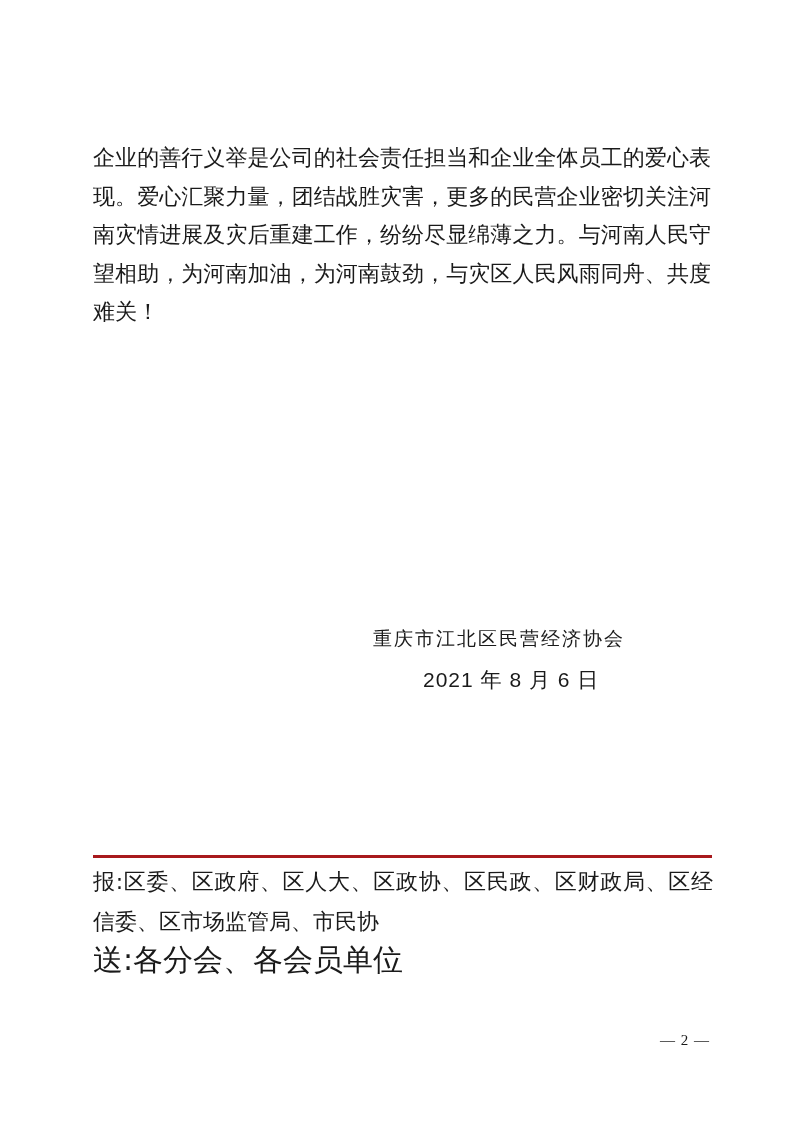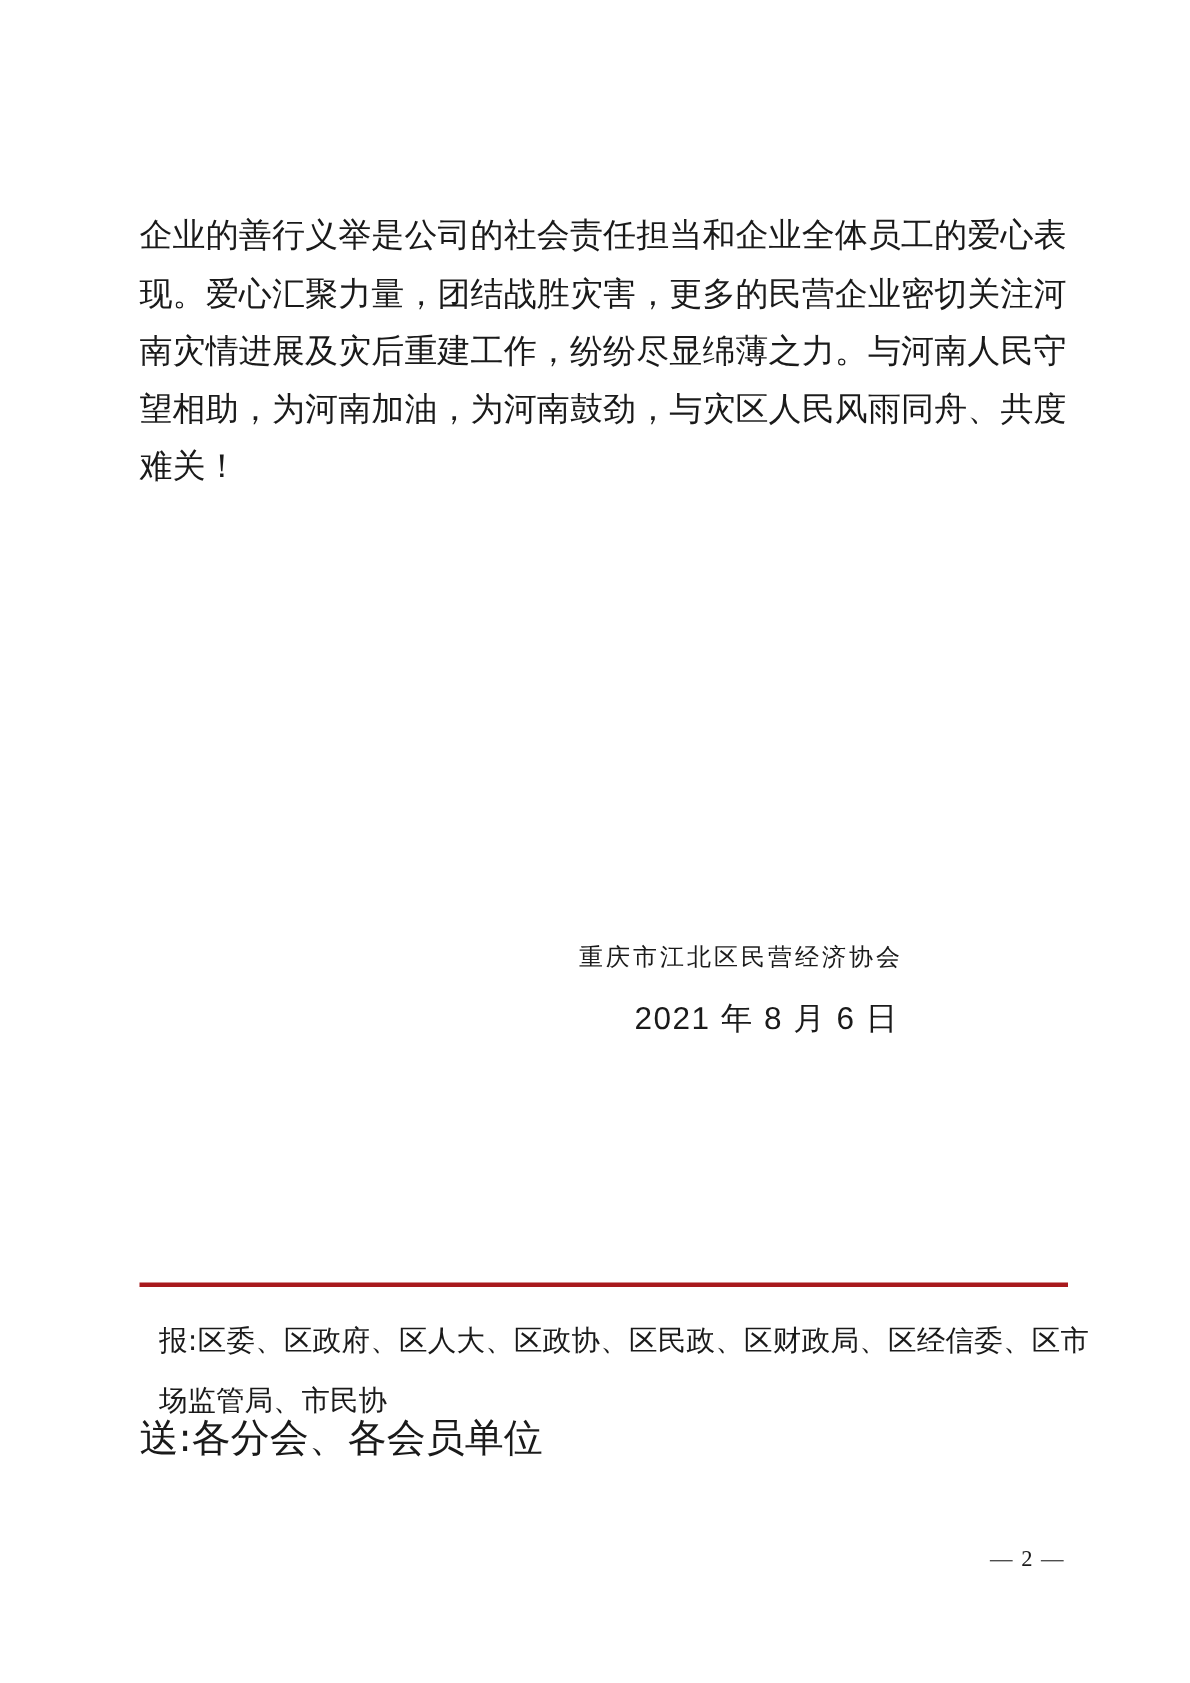--- a/index.html
+++ b/index.html
@@ -24,23 +24,23 @@
     margin: 0;
     font-size: 22px;
     line-height: 38.5px;
     text-align: justify;
     text-justify: inter-ideograph;
     letter-spacing: 0px;
     color: var(--text, #1a1a1a);
   }
   .sig-org {
     position: absolute;
-    left: 386px;
+    left: 373px;
     top: 625px;
-    font-size: 16px;
+    font-size: 19px;
     line-height: 26px;
     letter-spacing: 2px;
     white-space: nowrap;
     color: var(--text, #1a1a1a);
   }
   .sig-date {
     position: absolute;
     left: 423px;
     top: 667px;
     font-size: 21px;
@@ -56,34 +56,34 @@
     top: 855px;
     width: 619px;
     height: 3px;
     background: var(--divider-red, #a8191d);
   }
   .dist-report {
     position: absolute;
     left: 93px;
     top: 862px;
     width: 620px;
-    margin: 13px;
-    font-size: 19px;
+    margin: 0;
+    font-size: 22px;
     line-height: 39.5px;
     text-align: justify;
     text-justify: inter-ideograph;
     color: var(--text, #1a1a1a);
   }
   .dist-send {
     position: absolute;
     left: 93px;
     top: 940px;
     width: 620px;
     margin: 0;
-    font-size: 26px;
+    font-size: 30px;
     line-height: 39.5px;
     color: var(--text, #1a1a1a);
   }
   .page-number {
     position: absolute;
     left: 660px;
     top: 1031px;
     font-size: 15px;
     line-height: 18px;
     letter-spacing: 1px;

